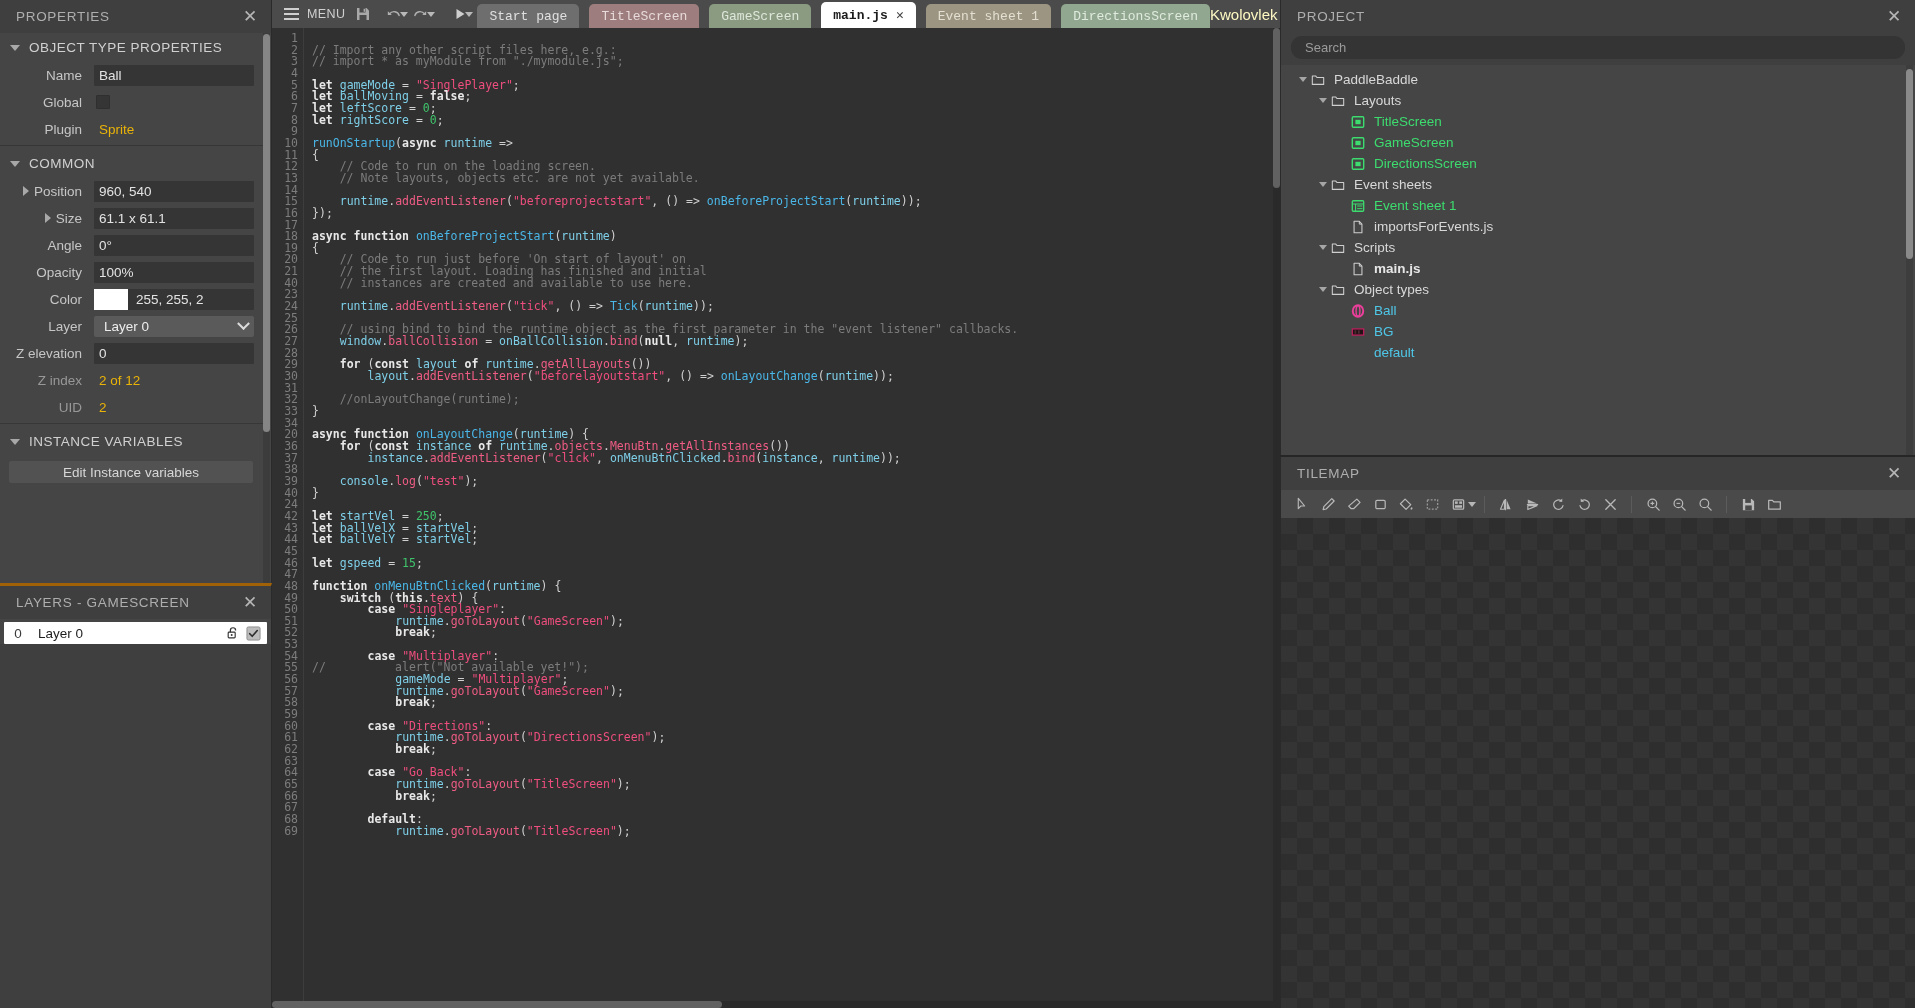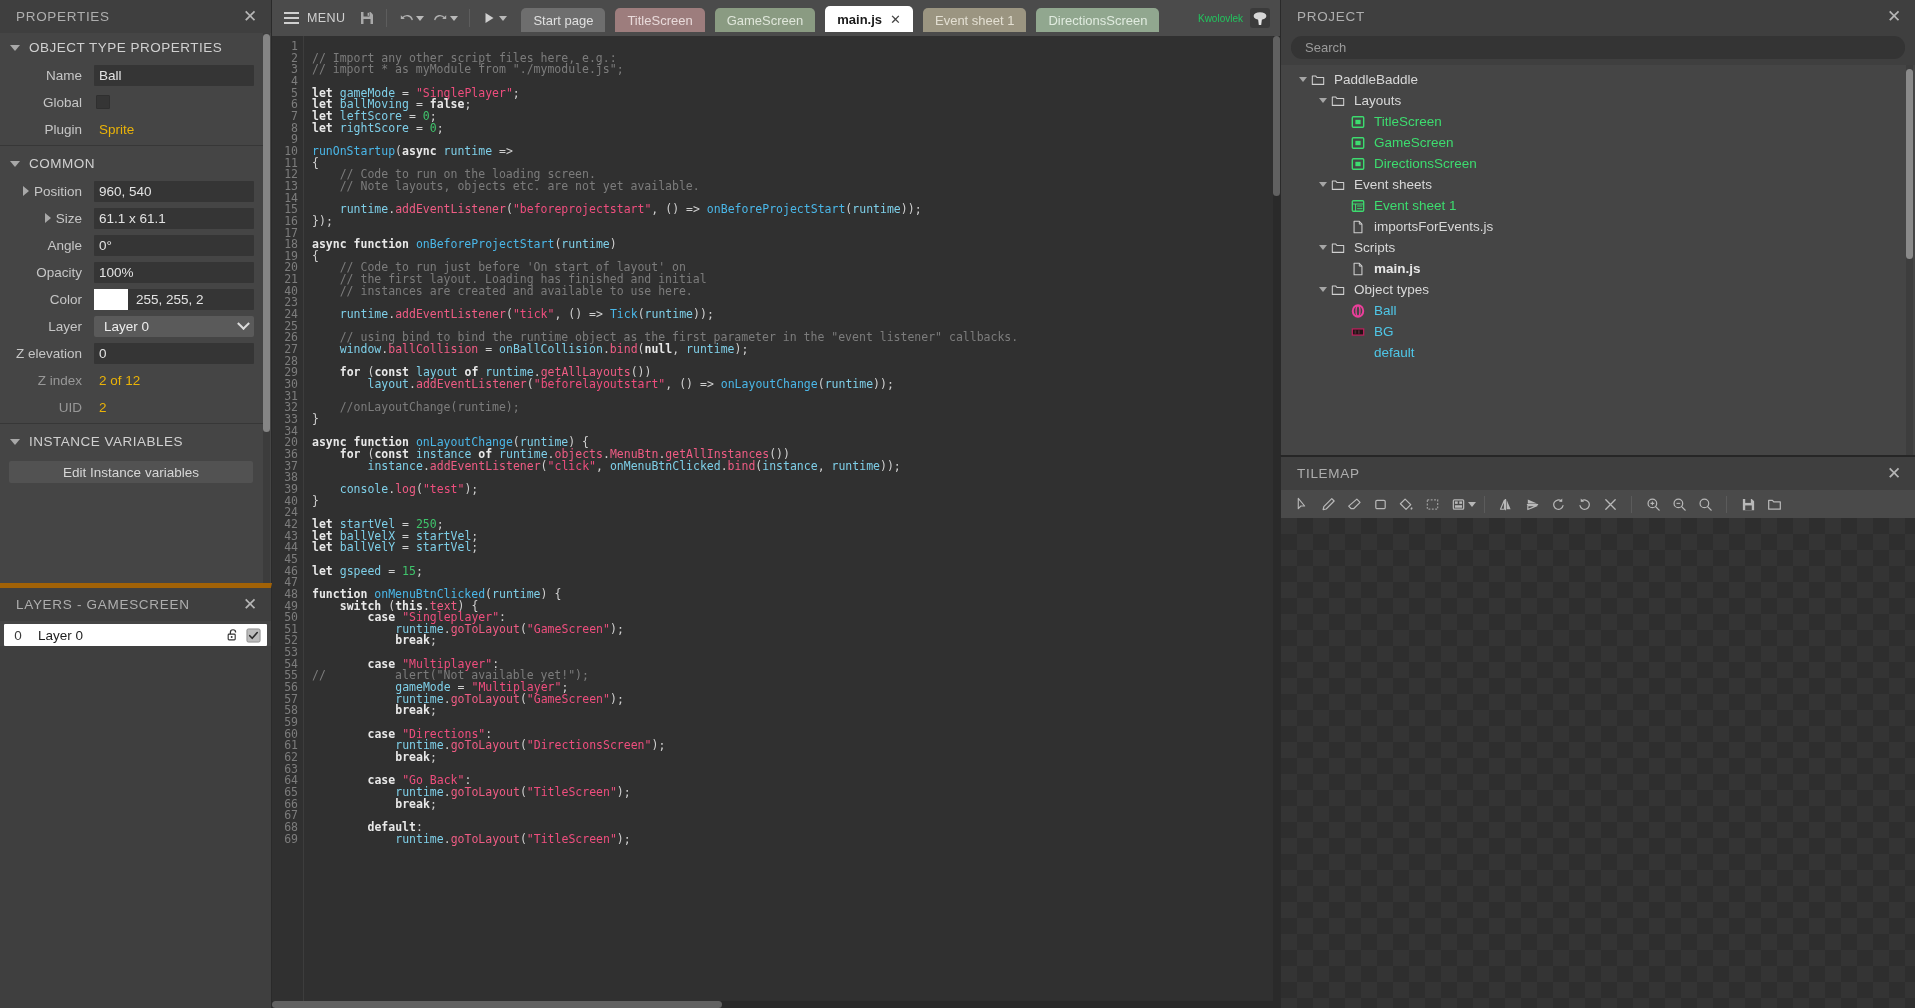--- a/index.html
+++ b/index.html
@@ -79,68 +79,68 @@
   }
   .props-sb {
     position: absolute; right: 1px; top: 1px; width: 7px; height: 398px;
     background: #858585; border-radius: 4px;
   }
   .props-sb-track { position: absolute; right: 1px; top: 0; width: 7px; bottom: 0; background: #3c3c3c; }
 
   
   .layers-panel {
     position: absolute; left: 0; top: 583px; width: 272px; bottom: 0;
-    background: #3f3f3f; border-right: 1px solid #2a2a2a; border-top: 5px solid #a16207;
+    background: #3f3f3f; border-right: 1px solid #2a2a2a; border-top: 3px solid #a16207;
   }
   .layers-list { background: #454545; padding: 3px 4px 0 4px; }
   .layer-row {
     display: flex; align-items: center; height: 22px; background: #ffffff; color: #1d1d1d;
     font-size: 13.5px; padding: 0 6px 0 0; border-radius: 1px;
   }
   .layer-idx { width: 28px; text-align: center; color: #3a3a3a; }
   .layer-name { flex: 1; padding-left: 6px; }
   .layer-icons { display: flex; gap: 6px; align-items: center; }
   .lock-ico svg, .chk-ico svg { display: block; }
 
   
   .center {
     position: absolute; left: 272px; top: 0; right: 635px; bottom: 0;
     background: #2b2b2b; display: flex; flex-direction: column;
   }
   .toolbar {
-    height: 36px; background: #4b4b4b; display: flex; align-items: center; flex: none;
+    height: 28px; background: #4b4b4b; display: flex; align-items: center; flex: none;
     padding-left: 8px; gap: 0;
   }
   .menu-btn { display: flex; align-items: center; gap: 8px; padding: 0 10px 0 4px; height: 26px; cursor: pointer; }
   .hamburger { display: flex; flex-direction: column; gap: 3px; }
   .hamburger i { display: block; width: 15px; height: 2px; background: #cfcfcf; }
   .menu-label { font-size: 12.5px; color: #d0d0d0; letter-spacing: .4px; }
   .tb-sep { width: 1px; height: 18px; background: #5d5d5d; margin: 0 7px; }
   .tb-btn { width: 24px; height: 24px; display: flex; align-items: center; justify-content: center; cursor: pointer; }
   .tb-btn svg { display: block; }
   .tb-caret {
     width: 0; height: 0; border-left: 4px solid transparent; border-right: 4px solid transparent;
     border-top: 5px solid #b9b9b9; margin-left: -2px; margin-right: 4px;
   }
 
-  .tabs { display: flex; align-items: flex-end; height: 28px; margin-left: 10px; gap: 10px; }
+  .tabs { display: flex; align-items: flex-end; height: 28px; margin-left: 0; gap: 10px; font-family: Liberation Mono, monospace; }
   .tab {
     height: 24px; display: flex; align-items: center; gap: 8px; padding: 0 12px;
     border-radius: 5px 5px 0 0; font-size: 13px; cursor: pointer; white-space: nowrap;
   }
   .tab.startpage { background: #6e6e6e; color: #e0e0e0; }
   .tab.title { background: #9d7d7d; color: #e8dada; }
   .tab.game { background: #8a9b82; color: #dfe6da; }
   .tab.mainjs { background: #ffffff; color: #1b1b1b; font-weight: 600; height: 26px; }
   .tab.evsheet { background: #9b9581; color: #e3dfd2; }
   .tab.dirscreen { background: #91a78f; color: #e0ebdf; }
   .tab-x { font-size: 13px; color: #444; line-height: 1; font-weight: 400; }
 
   .user-area { margin-left: auto; display: flex; align-items: center; gap: 7px; padding-right: 10px; }
-  .user-name { font-size: 10px; color: #22c55e; }
+  .user-name { font-size: 15px; color: #fef9c3; }
   .avatar {
     width: 20px; height: 20px; border-radius: 3px; background: #3b3b3b;
     display: flex; align-items: center; justify-content: center; overflow: hidden;
   }
 
   .code-wrap { flex: 1; display: flex; background: #303030; overflow: hidden; position: relative; }
   .gutter {
     width: 32px; background: #303030; padding-top: 5px; text-align: right; flex: none;
     border-right: 1px solid #3d3d3d;
   }

